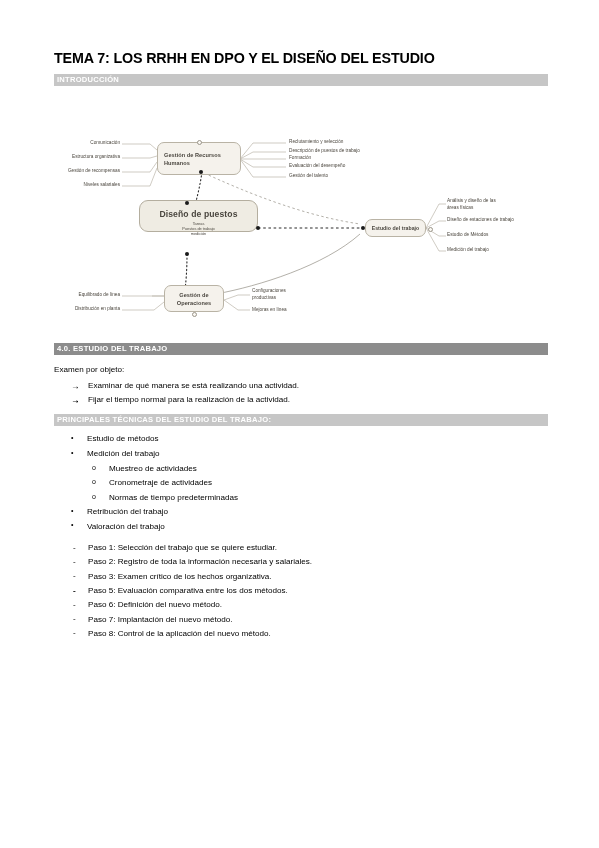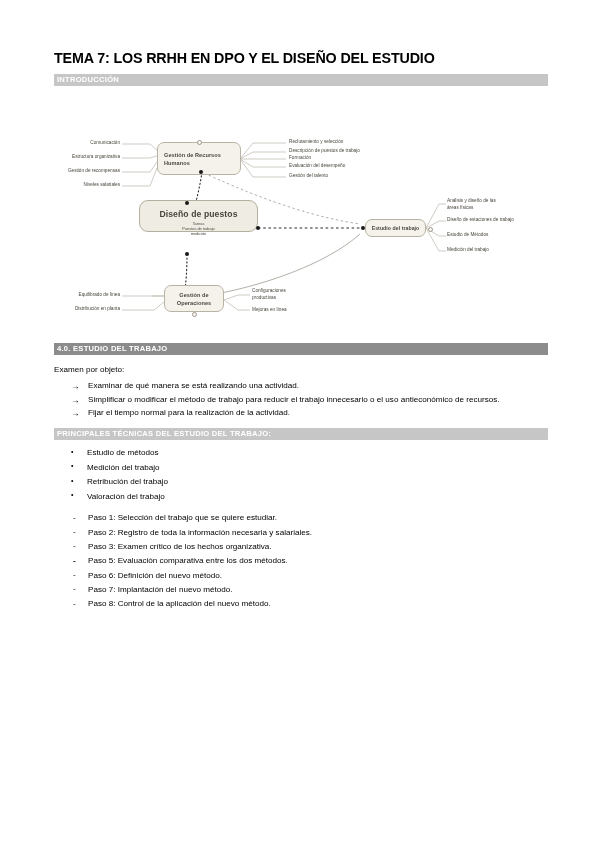--- a/index.html
+++ b/index.html
@@ -311,21 +311,20 @@
     <span>Examen por </span><b>objeto</b><span>:</span>
   </p>
 
   <ul class="arrow">
     <li>
       <span class="mk">→</span>
       <span>Examinar de qué manera se está realizando una actividad.</span>
     </li>
     <li>
       <span class="mk">→</span>
-      <span>Simplificar o modificar el método de trabajo para reducir el trabajo innecesario o el uso antieconómico de recursos.</span>
     </li>
     <li>
       <span class="mk">→</span>
       <span>Fijar el tiempo normal para la realización de la actividad.</span>
     </li>
   </ul>
 
   <div class="spacer-sm"></div>
 
   <div class="bar bar-light">PRINCIPALES TÉCNICAS DEL ESTUDIO DEL TRABAJO:</div>
@@ -336,20 +335,34 @@
     <li>
       <span class="mk">•</span>
       <span>Estudio de métodos</span>
     </li>
     <li>
       <span class="mk">•</span>
       <span>Medición del trabajo</span>
     </li>
   </ul>
 
+  <ul class="circ">
+    <li>
+      <span class="mk">o</span>
+      <span>Muestreo de actividades</span>
+    </li>
+    <li>
+      <span class="mk">o</span>
+      <span>Cronometraje de actividades</span>
+    </li>
+    <li>
+      <span class="mk">o</span>
+      <span>Normas de tiempo predeterminadas</span>
+    </li>
+  </ul>
 
   <ul class="bull">
     <li>
       <span class="mk">•</span>
       <span>Retribución del trabajo</span>
     </li>
     <li>
       <span class="mk">•</span>
       <span>Valoración del trabajo</span>
     </li>

